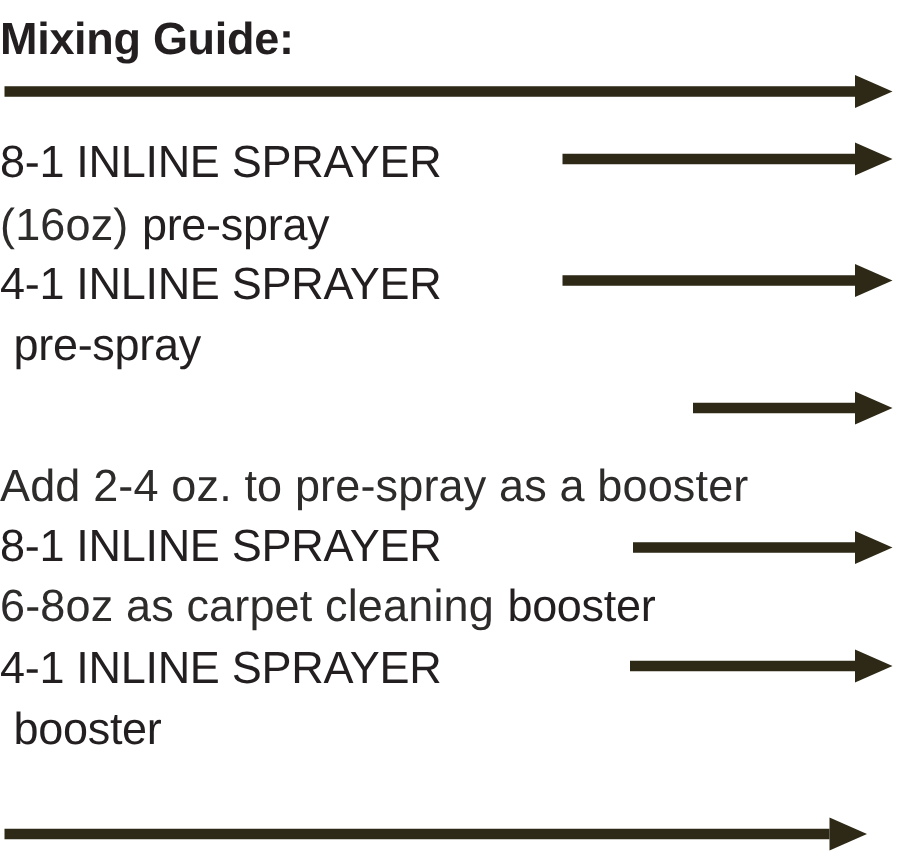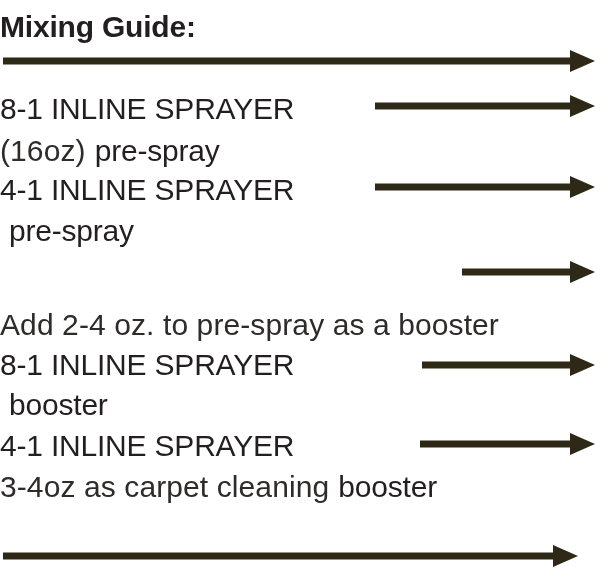--- a/index.html
+++ b/index.html
@@ -130,34 +130,34 @@
 
   <div class="row" style="top:344px;">
     <span class="txt bold">8-1 INLINE SPRAYER</span>
   </div>
   <div class="arrow" style="left:422px; top:354px; width:173px; height:22px;">
     <span class="shaft" style="width:148px;"></span>
     <span class="head"></span>
   </div>
 
   <div class="row" style="top:384px;">
+    <span class="txt light">6-8oz as carpet cleaning</span>
     <span class="spacer" style="width:9px;"></span>
     <span class="txt bold">booster</span>
   </div>
 
   <div class="row" style="top:425px;">
     <span class="txt bold">4-1 INLINE SPRAYER</span>
   </div>
   <div class="arrow" style="left:420px; top:433px; width:175px; height:22px;">
     <span class="shaft" style="width:150px;"></span>
     <span class="head"></span>
   </div>
 
   <div class="row" style="top:466px;">
-    <span class="txt light">3-4oz as carpet cleaning</span>
     <span class="spacer" style="width:9px;"></span>
     <span class="txt bold">booster</span>
   </div>
 
 
   <div class="arrow" style="left:3px; top:545px; width:575px; height:22px;">
     <span class="shaft" style="width:550px;"></span>
     <span class="head"></span>
   </div>
 

